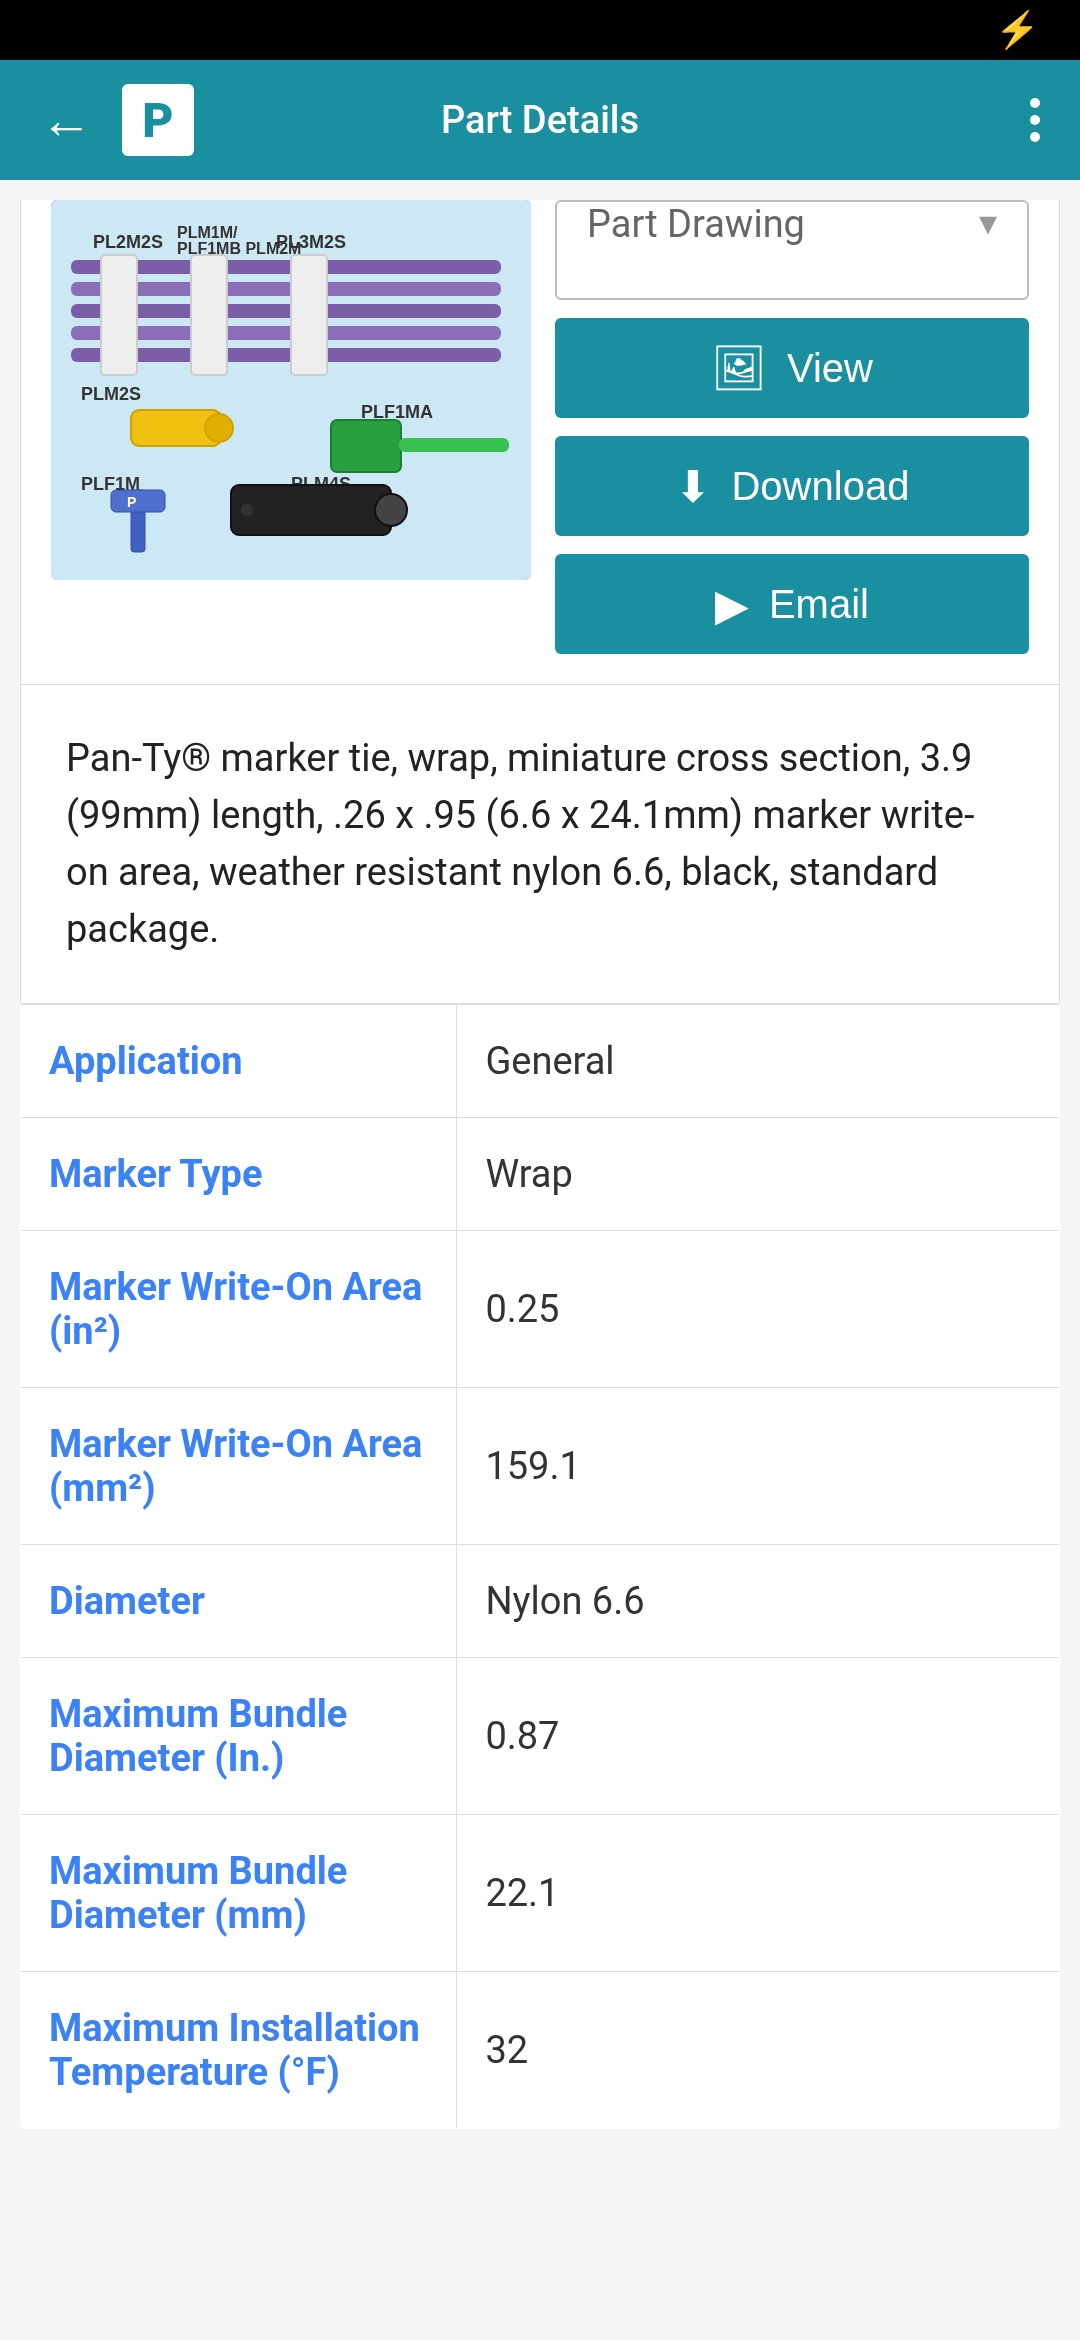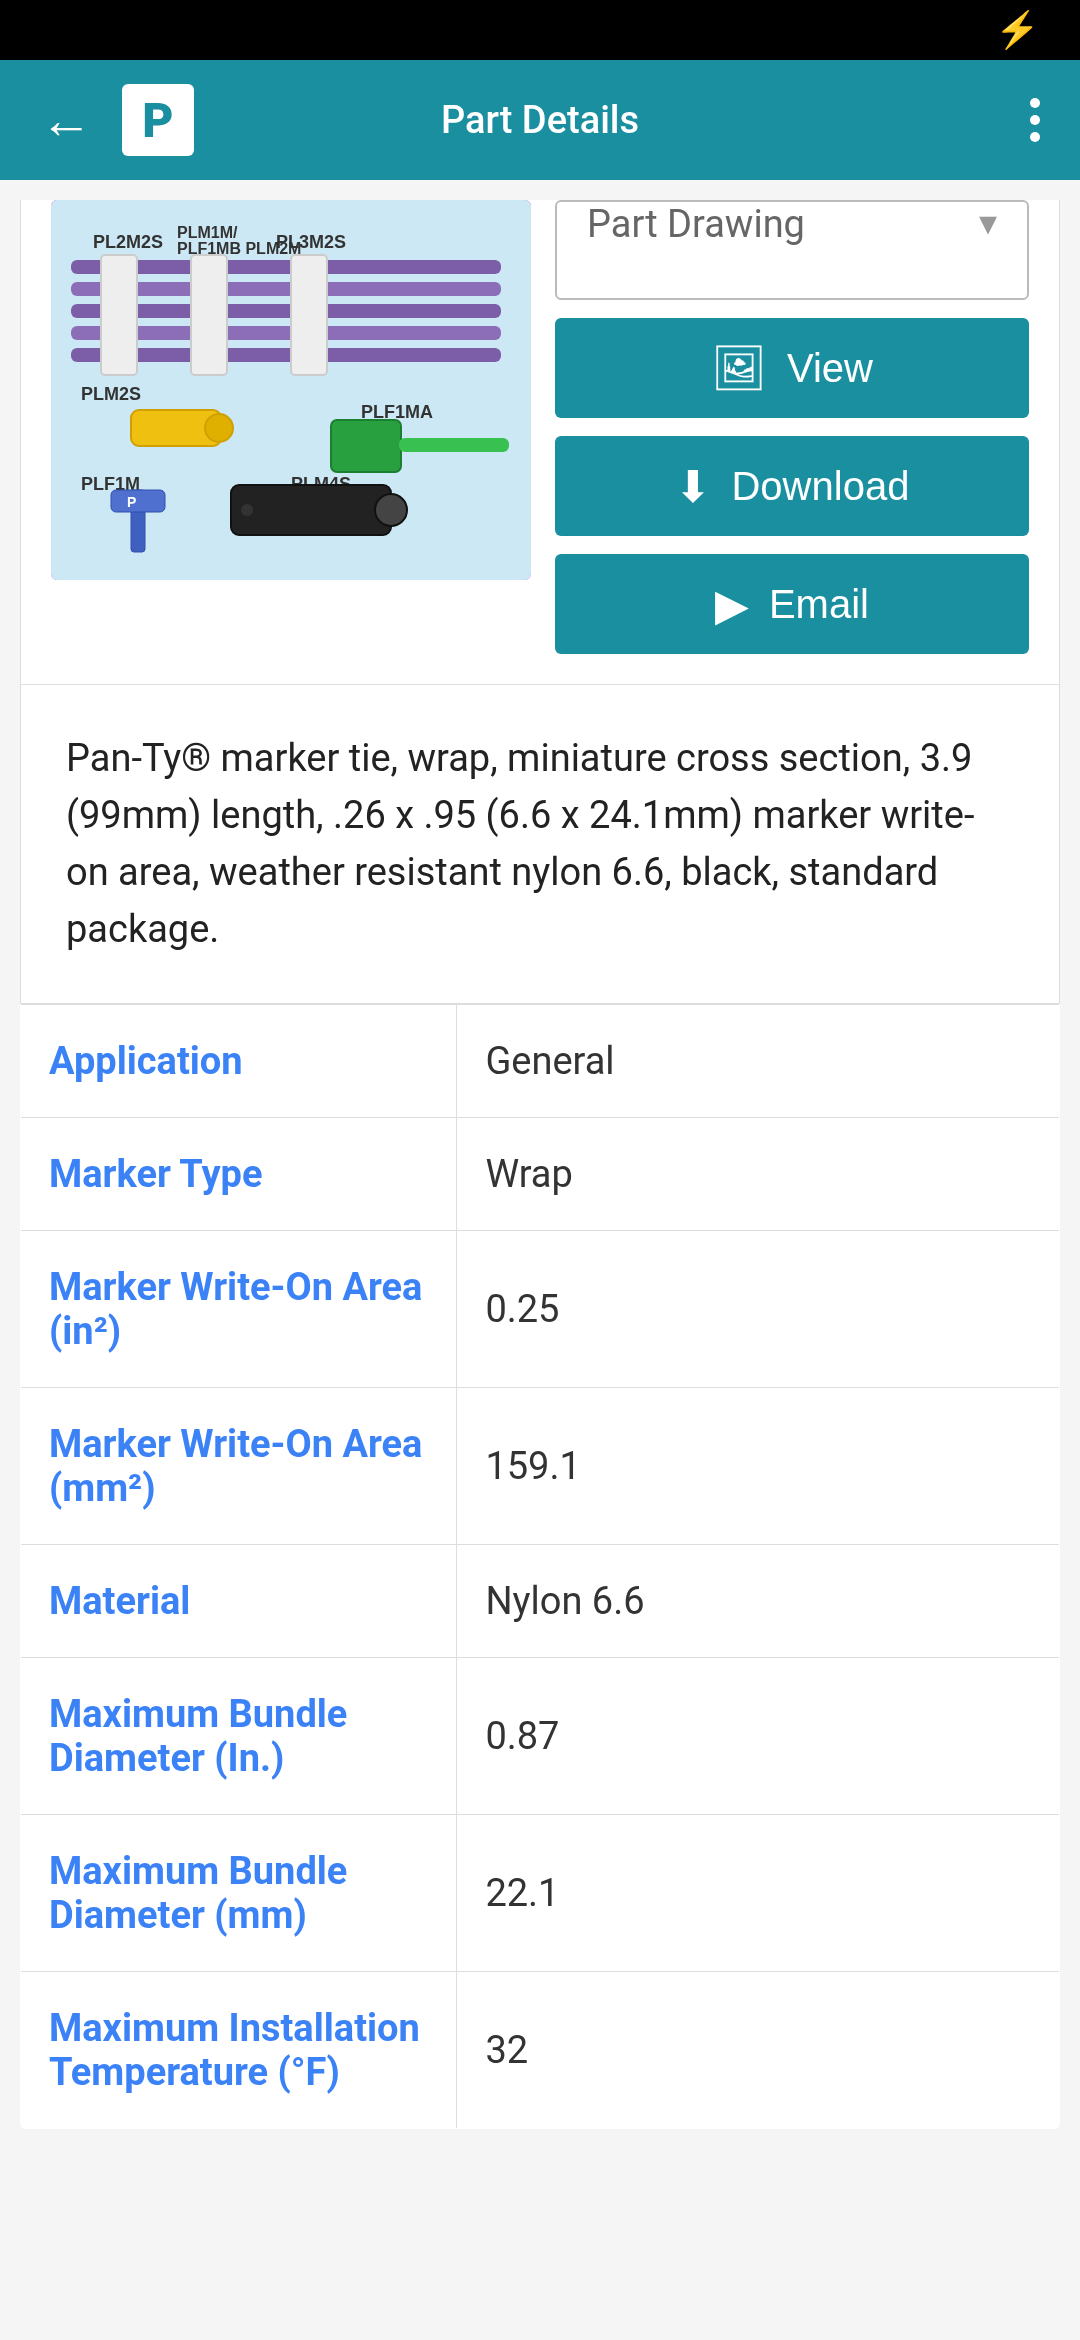--- a/index.html
+++ b/index.html
@@ -326,21 +326,21 @@
     </tr>
         <tr>
       <td>Marker Write-On Area (in²)</td>
       <td>0.25</td>
     </tr>
         <tr>
       <td>Marker Write-On Area (mm²)</td>
       <td>159.1</td>
     </tr>
         <tr>
-      <td>Material</td>
+      <td>Diameter</td>
       <td>Nylon 6.6</td>
     </tr>
         <tr>
       <td>Maximum Bundle Diameter (In.)</td>
       <td>0.87</td>
     </tr>
         <tr>
       <td>Maximum Bundle Diameter (mm)</td>
       <td>22.1</td>
     </tr>

